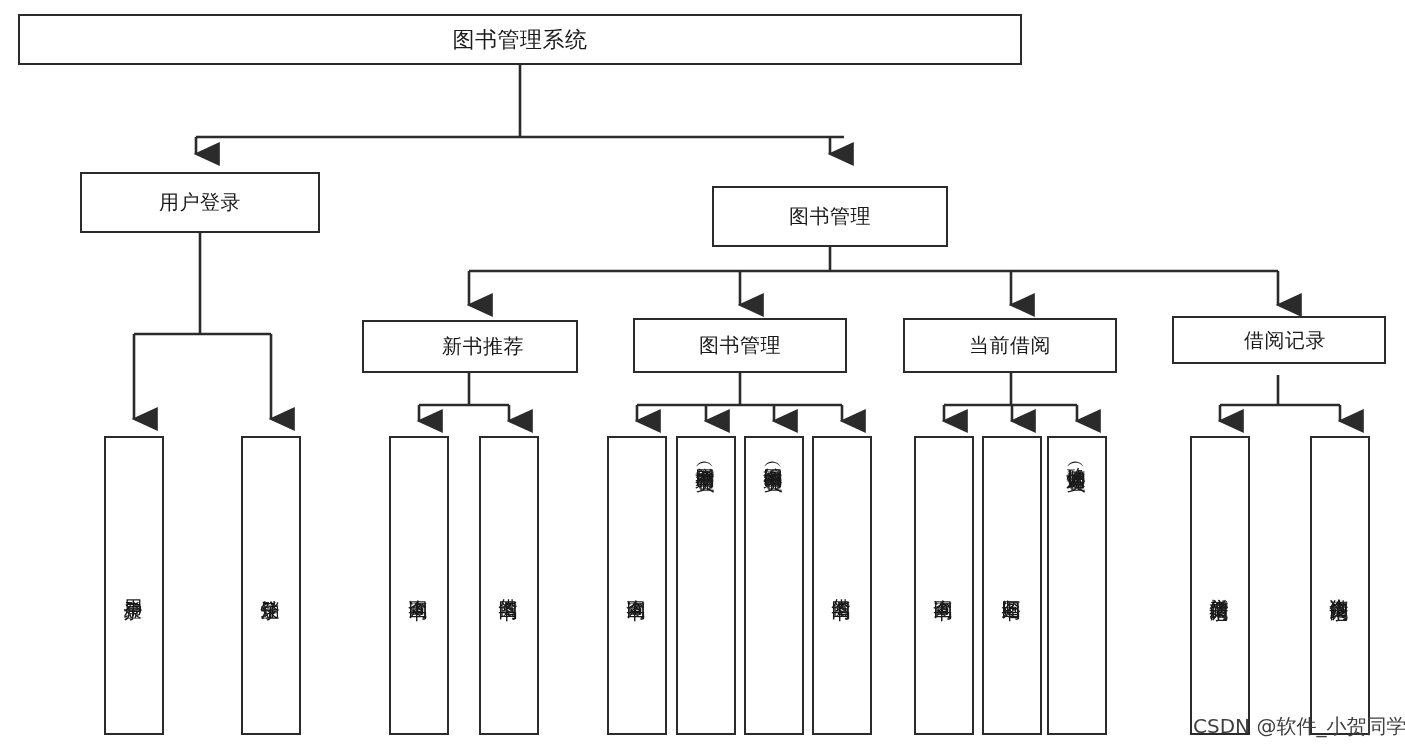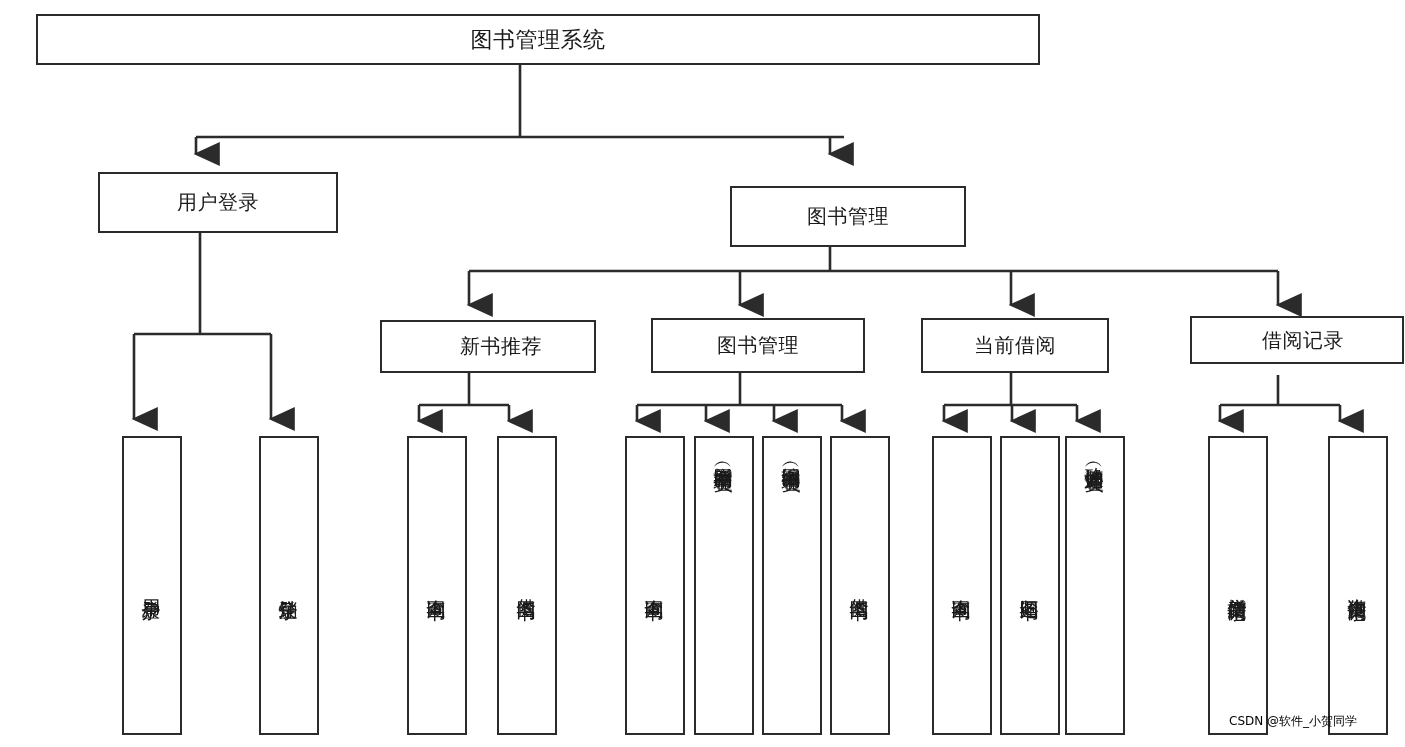--- a/index.html
+++ b/index.html
@@ -28,21 +28,20 @@
   }
   .node {
     position: absolute;
     box-sizing: border-box;
     background: #ffffff;
     border: 2px solid #2b2b2b;
     display: flex;
     align-items: center;
     justify-content: center;
     color: #1a1a1a;
-    margin-left: 18px;
   }
   .node .node-label {
     display: block;
     text-align: center;
     letter-spacing: 0.5px;
   }
   .node.level-root {
     font-size: 22px;
   }
   .node.level-1 {
@@ -65,26 +64,25 @@
   }
   .node.leaf.leaf-tall .node-label {
     padding-top: 0;
   }
   .node.leaf.leaf-center {
     align-items: center;
     padding-top: 0;
   }
   .watermark {
     position: absolute;
-    color: #000000;
-    font-size: 12px;
+    color: #404040;
+    font-size: 20px;
     font-family: "DejaVu Sans", "Liberation Sans", sans-serif;
     white-space: nowrap;
     user-select: none;
-    padding-left: 36px;
   }
 </style>
 </head>
 <body>
 
 <div id="diagram-canvas">
 
   <svg id="edges-layer" viewBox="0 0 1405 747" xmlns="http://www.w3.org/2000/svg">
     <defs>
       <marker id="arrow" viewBox="0 0 12 12" refX="6" refY="10" markerWidth="11" markerHeight="11" orient="auto">
@@ -149,21 +147,21 @@
   </div>
 
   <div class="node level-2" style="left:362px; top:320px; width:216px; height:53px;padding-left:26px;">
     <span class="node-label">新书推荐</span>
   </div>
 
   <div class="node level-2" style="left:633px; top:318px; width:214px; height:55px;">
     <span class="node-label">图书管理</span>
   </div>
 
-  <div class="node level-2" style="left:903px; top:318px; width:188px; height:55px;align-items:center;">
+  <div class="node level-2" style="left:903px; top:318px; width:214px; height:55px;align-items:center;">
     <span class="node-label">当前借阅</span>
   </div>
 
   <div class="node level-2" style="left:1172px; top:316px; width:214px; height:48px;padding-left:12px;">
     <span class="node-label">借阅记录</span>
   </div>
 
   <div class="node leaf leaf-center" style="left:104px; top:436px; width:60px; height:299px;">
     <span class="node-label">用户登录</span>
   </div>

